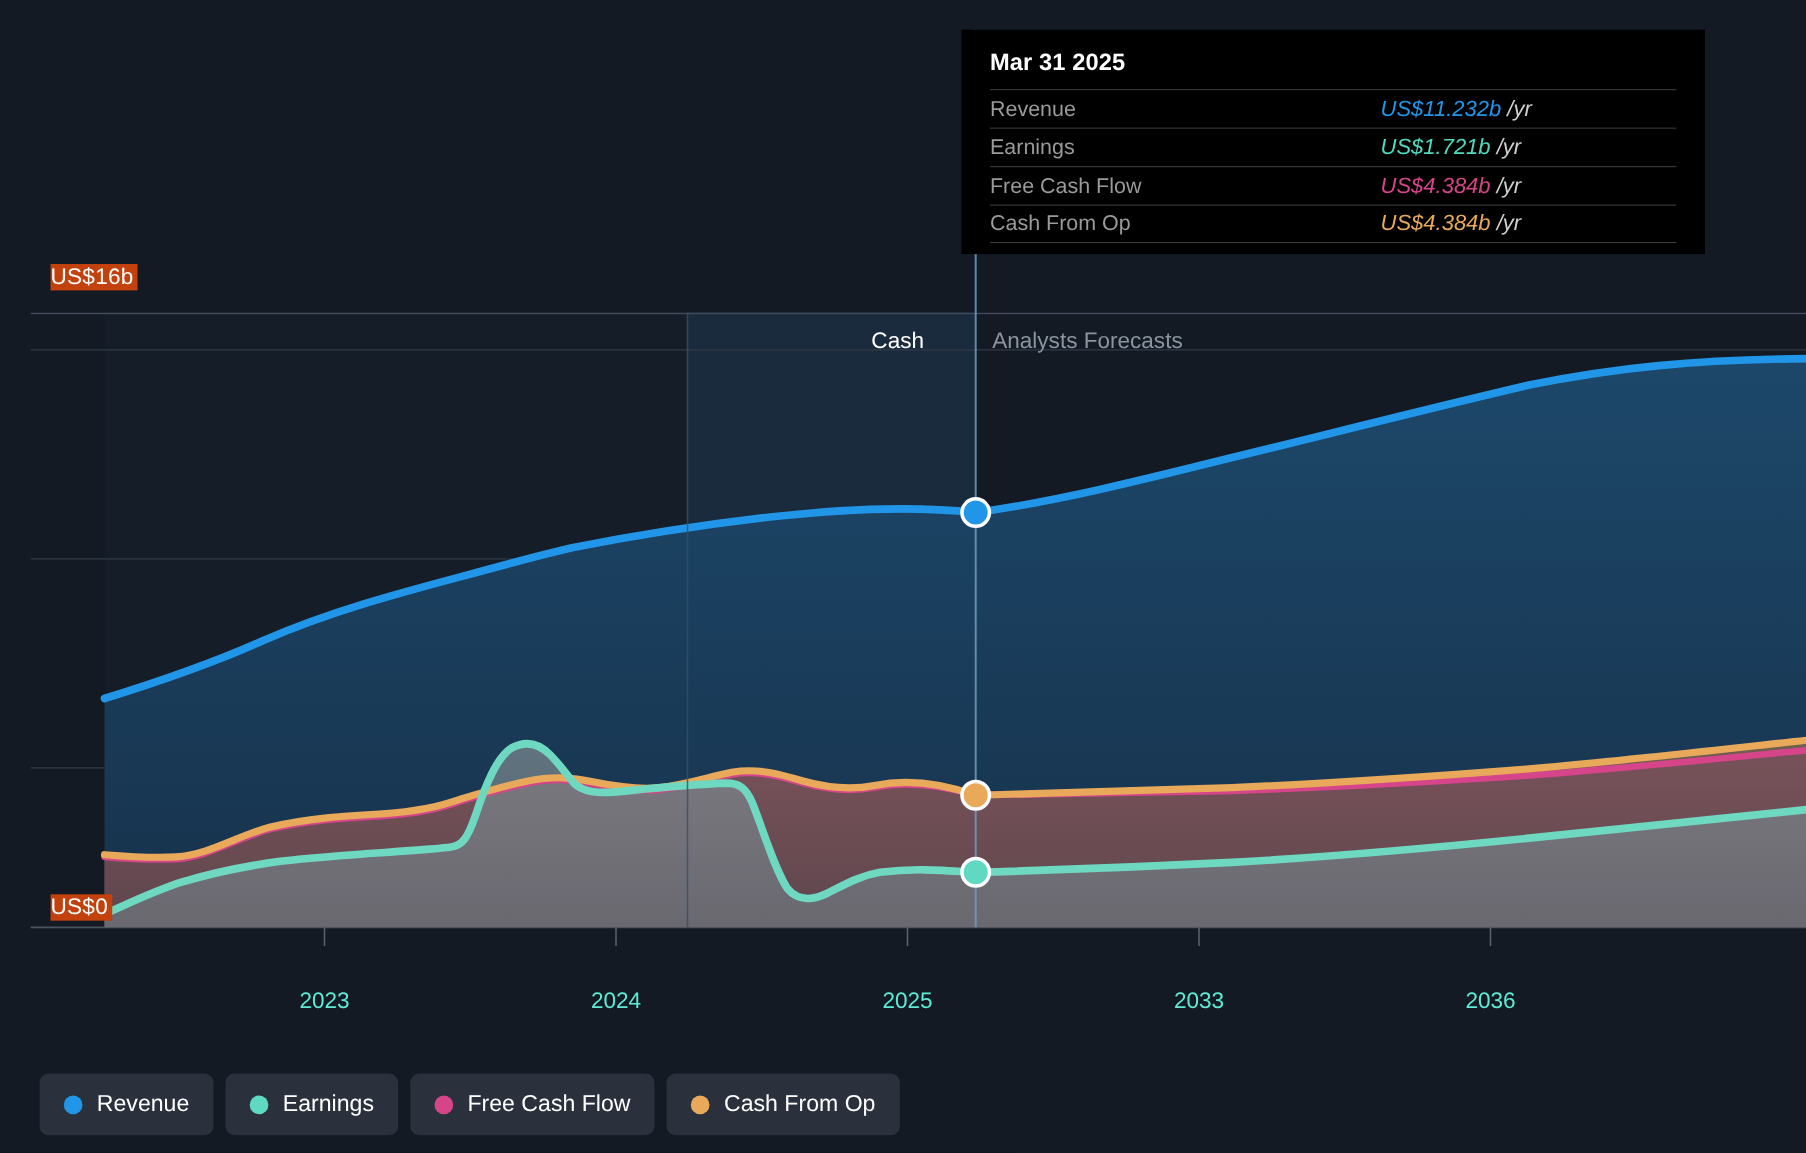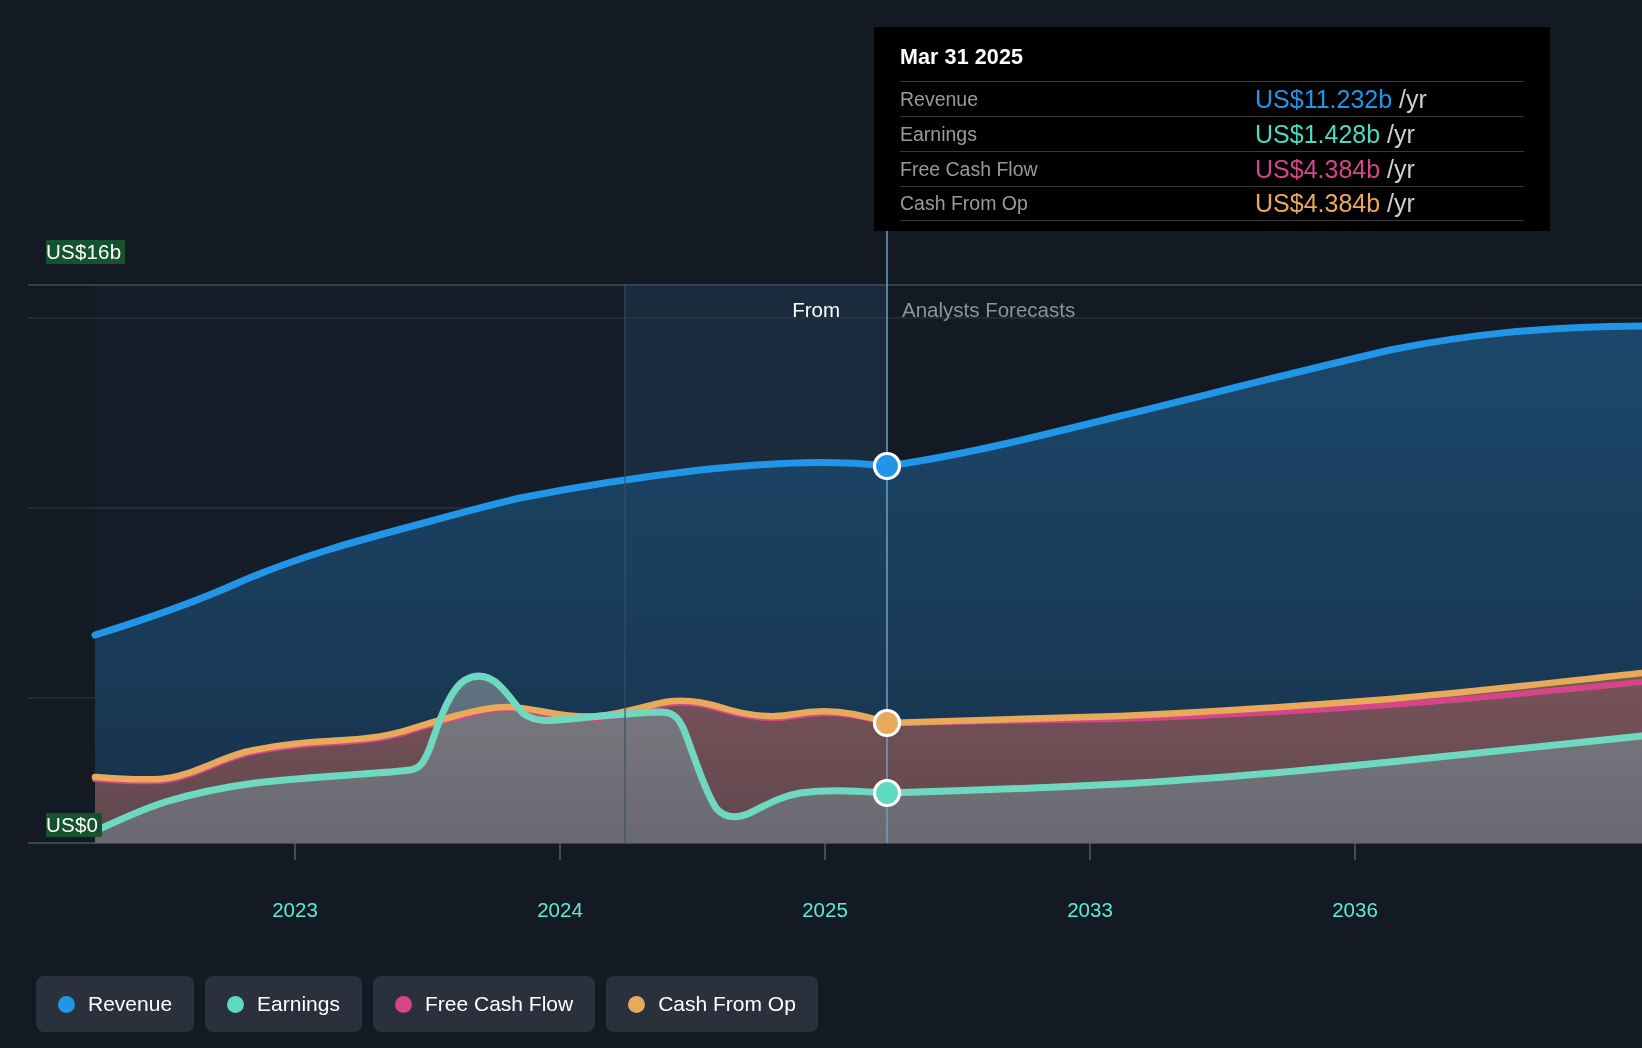--- a/index.html
+++ b/index.html
@@ -14,21 +14,21 @@
 
   
   #plot { position:absolute; left:0; top:0; width:1642px; height:895px; }
   #svg  { position:absolute; left:0; top:0; }
 
   
   .yaxis-label {
     position:absolute; left:46px;
     color:#ffffff; font-size:20.5px; font-weight:400;
     letter-spacing:.2px; white-space:nowrap;
-    background:#14532d; padding:0 4px 0 0; z-index:6;
+    background:#c2410c; padding:0 4px 0 0; z-index:6;
   }
   #y-top    { top:240px; }
   #y-bottom { top:813px; }
 
   .xtick-label {
     position:absolute; top:898px;
     transform:translateX(-50%);
     color:#5eead4; font-size:20.5px; font-weight:400;
     white-space:nowrap;
   }
@@ -50,21 +50,21 @@
     color:#ffffff; font-size:21.5px; font-weight:700;
     padding-bottom:11px; letter-spacing:.1px;
   }
   .tt-row {
     display:flex; align-items:center;
     border-top:1px solid #3a3a3a;
     height:35px;
   }
   .tt-row:last-child { border-bottom:1px solid #3a3a3a; }
   .tt-metric { color:#9a9a9a; font-size:19.5px; flex:0 0 355px; }
-  .tt-value  { font-size:25px; font-weight:400; }
+  .tt-value  { font-size:20px; font-weight:400;font-style:italic; }
   .tt-value .amt { font-weight:400; }
   .tt-value .per { color:#cfcfcf; }
 
   
   #legend {
     position:absolute; left:36px; top:976px;
     display:flex; gap:11px; align-items:center;
   }
   .legend-item {
     display:flex; align-items:center; gap:13px;
@@ -192,21 +192,21 @@
       <g>
         <circle cx="887" cy="466" r="12.5" fill="#2196e8" stroke="#ffffff" stroke-width="3.2"></circle>
         <circle cx="887" cy="723" r="12.5" fill="#e8a95a" stroke="#ffffff" stroke-width="3.2"></circle>
         <circle cx="887" cy="793" r="12.5" fill="#5fd9c2" stroke="#ffffff" stroke-width="3.2"></circle>
       </g>
     </svg>
 
     <div class="yaxis-label" id="y-top">US$16b</div>
     <div class="yaxis-label" id="y-bottom">US$0</div>
 
-    <div class="band-label" id="past-label">From</div>
+    <div class="band-label" id="past-label">Cash</div>
     <div class="band-label" id="forecast-label">Analysts Forecasts</div>
   </div>
 
   <div class="xtick-label" style="left:295px">2023</div>
   <div class="xtick-label" style="left:560px">2024</div>
   <div class="xtick-label" style="left:825px">2025</div>
   <div class="xtick-label" style="left:1090px">2033</div>
   <div class="xtick-label" style="left:1355px">2036</div>
 
   <div id="tooltip">
@@ -216,21 +216,21 @@
       <span class="tt-metric">Revenue</span>
       <span class="tt-value">
         <span class="amt" style="color:#2196e8">US$11.232b</span>
         <span class="per">/yr</span>
       </span>
     </div>
 
     <div class="tt-row">
       <span class="tt-metric">Earnings</span>
       <span class="tt-value">
-        <span class="amt" style="color:#4fd9c0">US$1.428b</span>
+        <span class="amt" style="color:#4fd9c0">US$1.721b</span>
         <span class="per">/yr</span>
       </span>
     </div>
 
     <div class="tt-row">
       <span class="tt-metric">Free Cash Flow</span>
       <span class="tt-value">
         <span class="amt" style="color:#d6458a">US$4.384b</span>
         <span class="per">/yr</span>
       </span>

